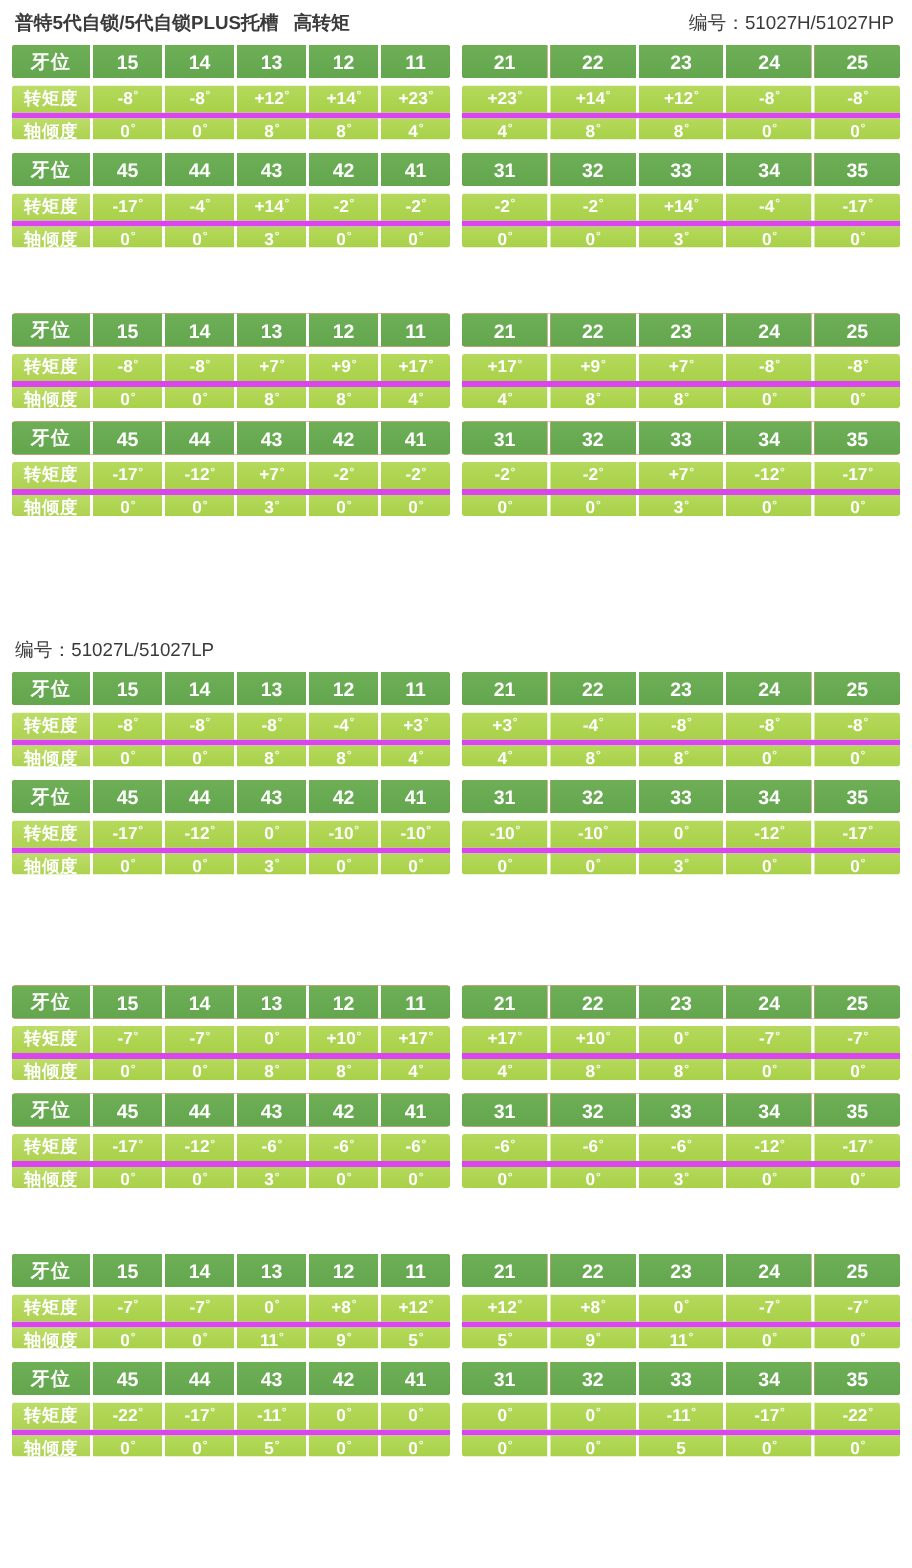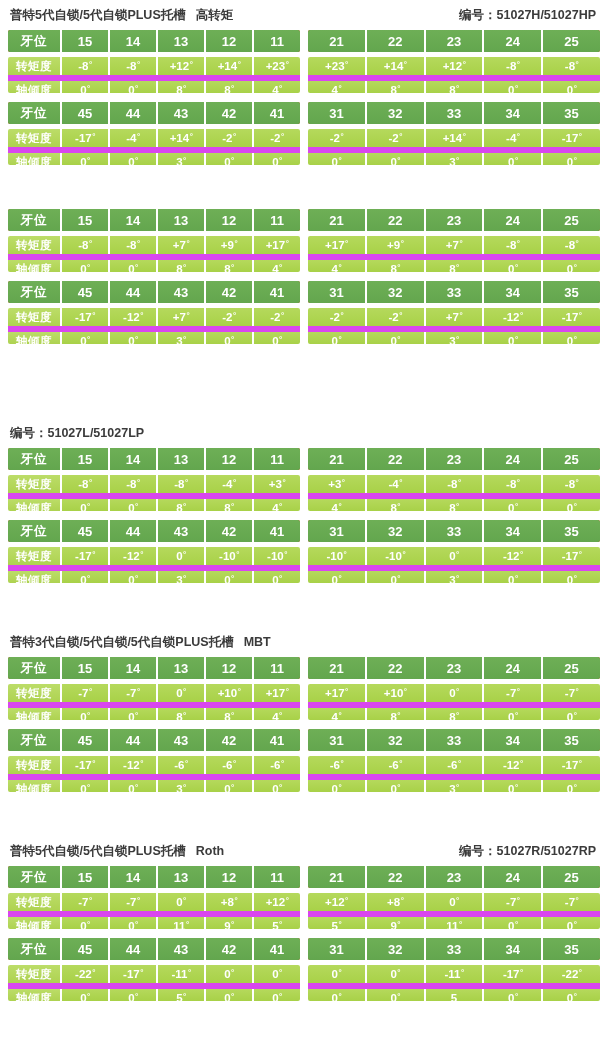--- a/index.html
+++ b/index.html
@@ -32,21 +32,21 @@
   .sec-title {
     font-size: 12.5px;
     font-weight: bold;
     color: #3b3b3b;
     letter-spacing: 0px;
     white-space: nowrap;
   }
   .sec-title .variant { padding-left: 10px; }
   .sec-code {
     font-size: 12.5px;
-    font-weight: bold;
+    font-weight: normal;
     color: #3b3b3b;
     white-space: nowrap;
     padding-right: 2px;
   }
   .rowpair { display: flex; gap: 8px; }
   .half { flex: 1 1 0; min-width: 0; }
 
   
   .hdr {
     display: flex;
@@ -79,21 +79,21 @@
   .data {
     margin-top: 5px;
     border-radius: 2px;
     overflow: hidden;
     text-align: right;
   }
   .drow {
     display: flex;
     height: 18px;
   }
-  .drow + .drow { border-top: 6px solid #d946ef; }
+  .drow + .drow { border-top: 4px solid #d946ef; }
   .drow .cell {
     flex: 1 1 0;
     min-width: 0;
     background: linear-gradient(180deg,#b5d95c 0%, #a8d148 100%);
     color: #ffffff;
     font-size: 11.5px;
     font-weight: bold;
     display: flex;
     align-items: baseline;
     justify-content: center;
@@ -823,21 +823,20 @@
                 <span>0</span>
                 <span class="deg">°</span>
               </div>
             </div>
           </div>
         </div>
       </div>
     </div>
     <div class="section">
       <div class="sec-head">
-        <div class="sec-title"><span>普特3代自锁/5代自锁/5代自锁PLUS托槽</span><span class="variant">MBT</span></div>
       </div>
       <div class="rowpair">
         <div class="half left">
           <div class="hdr">
             <div class="cell lab">牙位</div>
             <div class="cell">15</div>
             <div class="cell">14</div>
             <div class="cell">13</div>
             <div class="cell">12</div>
             <div class="cell">11</div>
@@ -1058,24 +1057,20 @@
               <div class="cell">
                 <span>0</span>
                 <span class="deg">°</span>
               </div>
             </div>
           </div>
         </div>
       </div>
     </div>
     <div class="section">
-      <div class="sec-head">
-        <div class="sec-title"><span>普特5代自锁/5代自锁PLUS托槽</span><span class="variant">Roth</span></div>
-        <div class="sec-code"><span>编号：</span><span>51027R/51027RP</span></div>
-      </div>
       <div class="rowpair">
         <div class="half left">
           <div class="hdr">
             <div class="cell lab">牙位</div>
             <div class="cell">15</div>
             <div class="cell">14</div>
             <div class="cell">13</div>
             <div class="cell">12</div>
             <div class="cell">11</div>
           </div>

